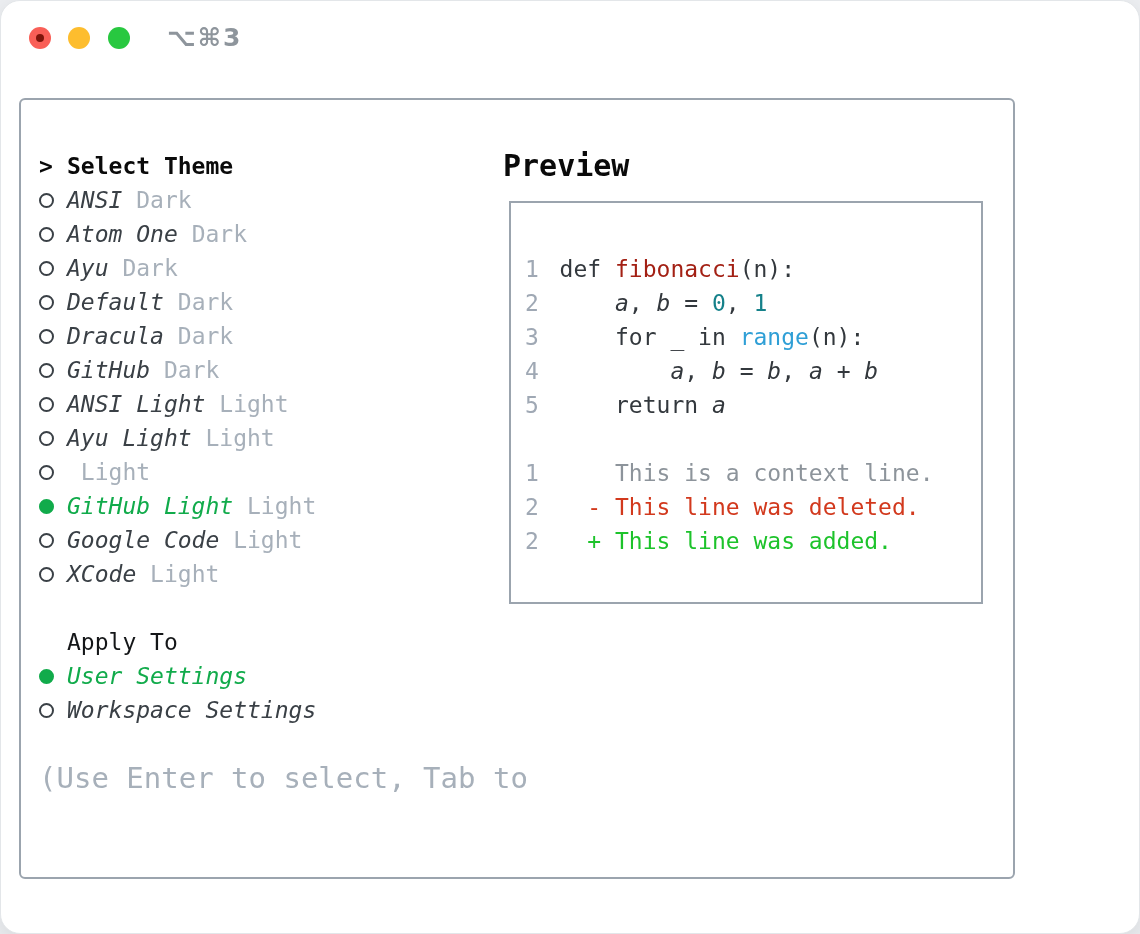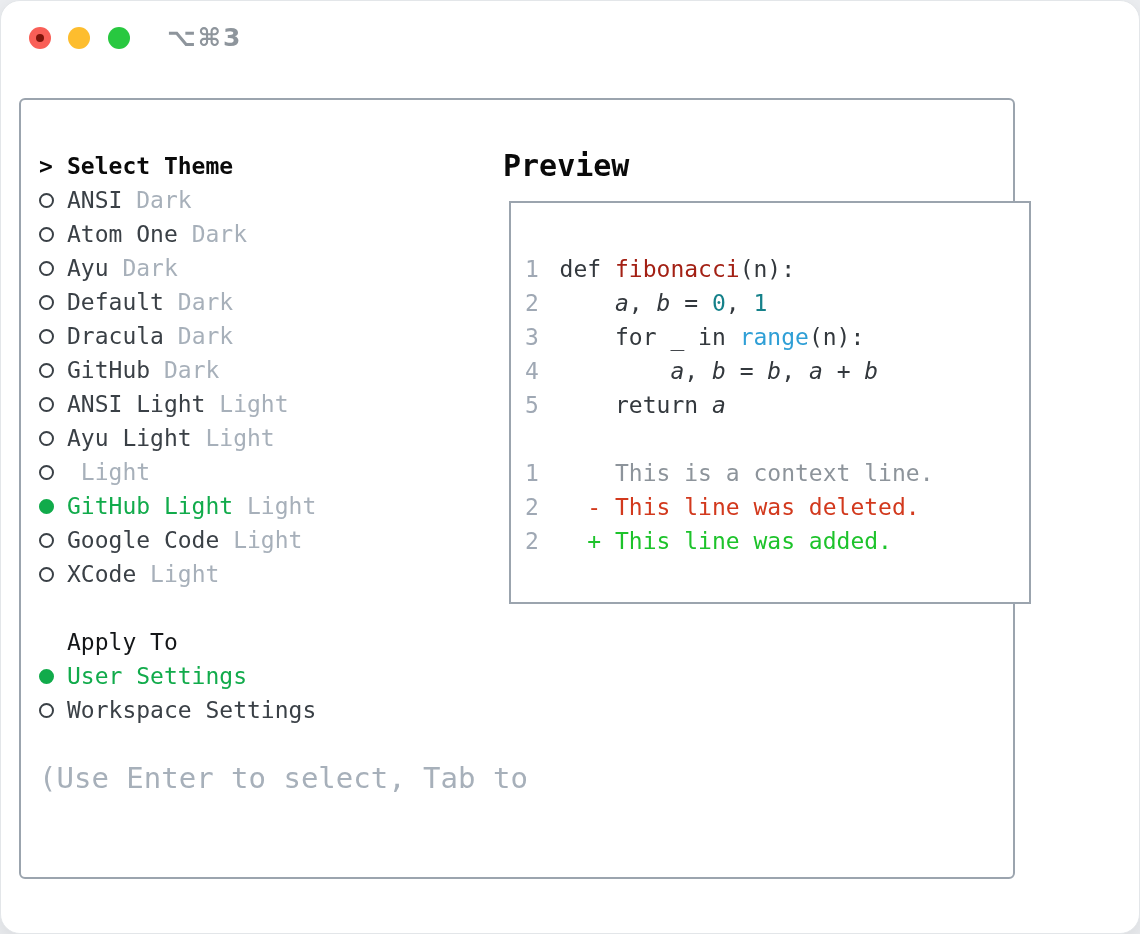--- a/index.html
+++ b/index.html
@@ -42,32 +42,32 @@
   .row{display:flex;align-items:center;height:34px;font-size:23px;white-space:pre;}
   .spacer{height:34px;}
   .prompt{display:inline-block;width:28px;flex:0 0 28px;font-weight:700;color:#0a0a0a;}
   .list-header{font-weight:700;color:#0a0a0a;}
   .bullet-col{width:28px;flex:0 0 28px;display:flex;align-items:center;}
   .bullet{
     width:15px;height:15px;border-radius:50%;
     border:2px solid #3a4046;box-sizing:border-box;display:inline-block;
   }
   .bullet.on{background:#11ab4b;border-color:#11ab4b;}
-  .item-name{color:#3a4046;}
+  .item-name{color:#3a4046;font-style:italic;}
   .item-name.selected{color:#11ab4b;}
   .item-suffix{color:#a7b0ba;margin-left:1ch;}
   .section-header{color:#141618;padding-left:28px;}
   .hint-line{height:34px;line-height:34px;font-size:29px;color:#a7b0ba;white-space:pre;}
   
   .preview-title{
     position:absolute;left:482px;top:49px;height:34px;line-height:34px;
     font-size:30px;font-weight:700;color:#0a0a0a;
   }
   .preview-box{
-    position:absolute;left:488px;top:101px;width:522px;height:403px;
+    position:absolute;left:488px;top:101px;width:474px;height:403px;
     border:2px solid #9ba4ae;background:#ffffff;box-sizing:border-box;
     padding:49px 0 0 14px;
   }
   .code-row{height:34px;line-height:34px;font-size:23px;white-space:pre;}
   .lnum{display:inline-block;width:2.5ch;color:#9fa8b4;}
   .c-code{color:#33383d;}
   .c-func{color:#a32014;}
   .c-var{color:#33383d;font-style:italic;}
   .c-num{color:#15818a;}
   .c-builtin{color:#2f9fd6;margin-top:17px;}

